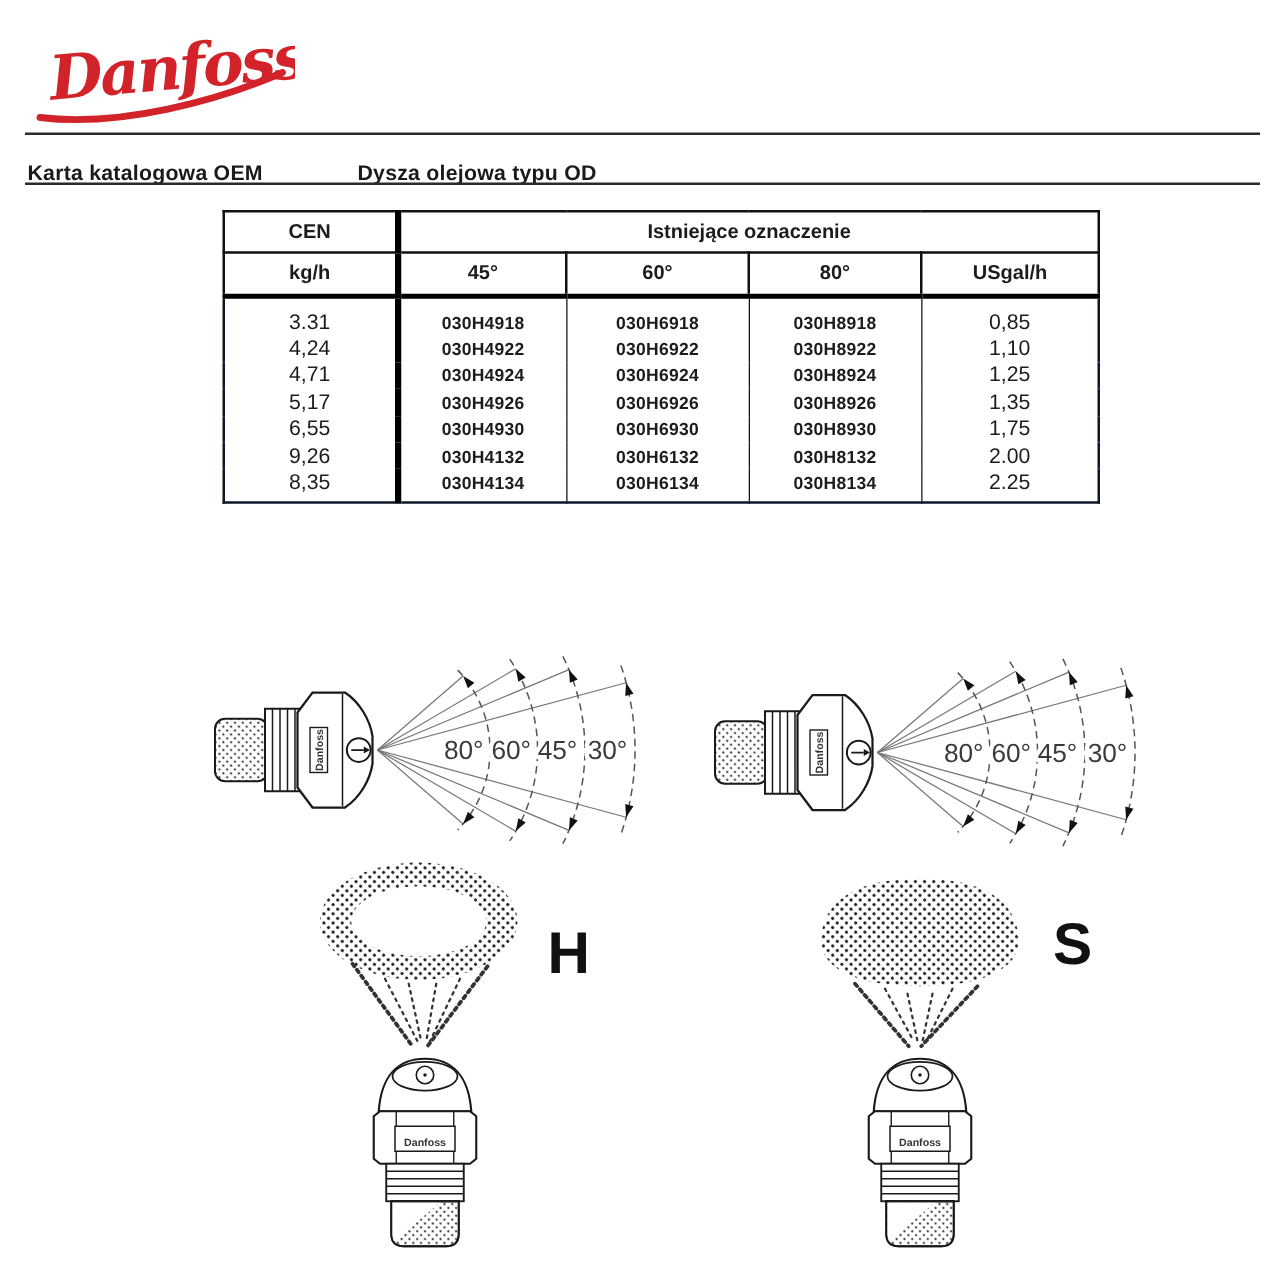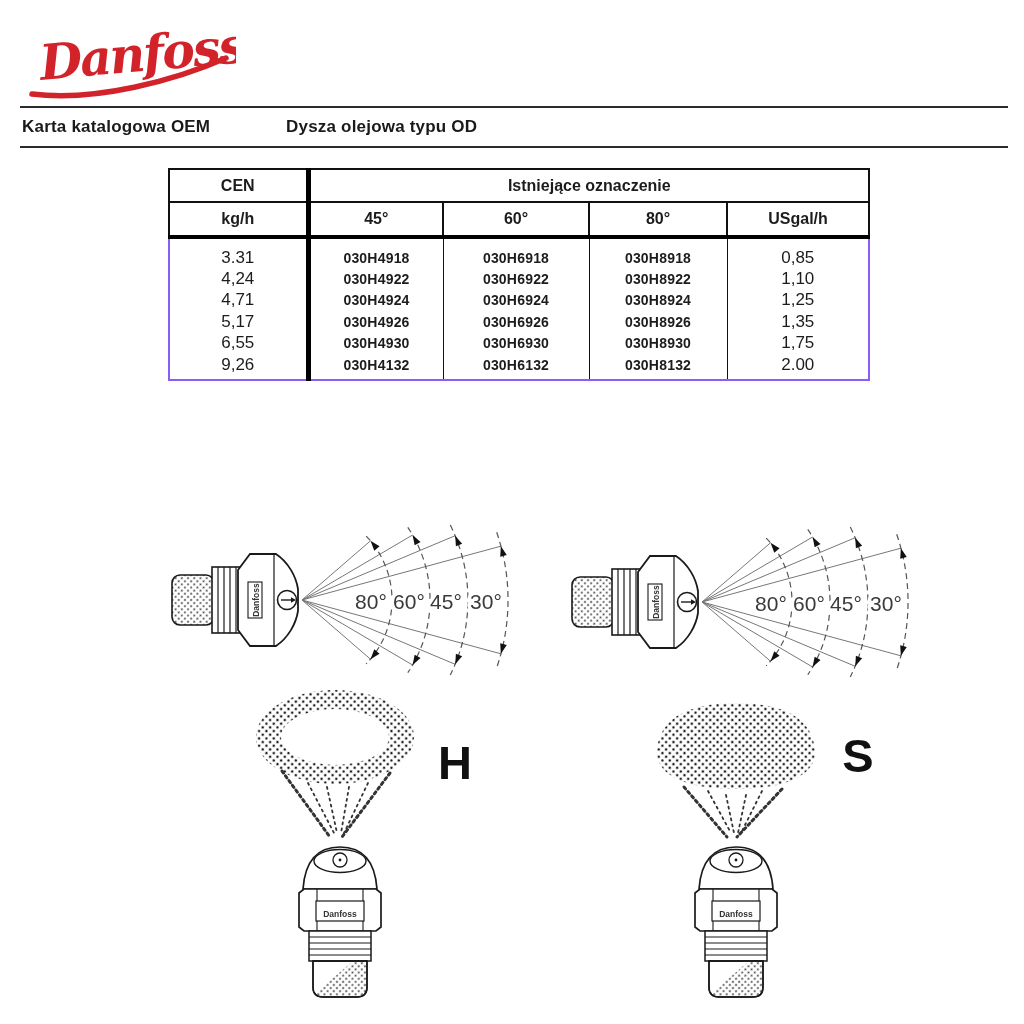--- a/index.html
+++ b/index.html
@@ -1,23 +1,23 @@
 <!DOCTYPE html>
 <html><head>
 <meta charset="utf-8">
 <style>
   html,body{margin:0;padding:0;background:#fff;}
   .page{position:relative;width:1024px;height:1024px;background:#fff;overflow:hidden;
         font-family:"Liberation Sans",sans-serif;color:#1c1c1c;}
   .abs{position:absolute;}
   .rule{position:absolute;left:20px;width:988px;height:2px;background:#2b2b2b;}
-  .doc-head{position:absolute;top:117px;font-size:17px;font-weight:bold;color:#1a1a1a;letter-spacing:.2px;}
+  .doc-head{position:absolute;top:129px;font-size:17px;font-weight:bold;color:#1a1a1a;letter-spacing:.2px;}
   
-  table.spec{position:absolute;left:168px;top:168px;width:700px;border-collapse:collapse;table-layout:fixed;
-             border:2px solid #8b5cf6;}
+  table.spec{position:absolute;left:178px;top:168px;width:700px;border-collapse:collapse;table-layout:fixed;
+             border:2px solid #0f172a;}
   table.spec th{border:2px solid #111;font-size:16px;font-weight:bold;text-align:center;padding:0;}
   table.spec thead tr.r1 th{height:31px;}
   table.spec thead tr.r2 th{height:32px;border-bottom:4px solid #000;margin-left:28px;}
   table.spec td{border-left:1.6px solid #111;border-right:1.6px solid #111;border-top:none;border-bottom:none;
                 text-align:center;height:21.4px;padding:0;font-size:17px;}
   table.spec .col1{border-right:5px solid #000 !important;}
   table.spec td.code{font-weight:bold;font-size:14px;letter-spacing:.2px;}
   table.spec tbody tr:first-child td{padding-top:8px;}
   table.spec tbody tr:last-child td{padding-bottom:4px;}
   
@@ -101,20 +101,27 @@
         <td class="code">030H6930</td>
         <td class="code">030H8930</td>
         <td>1,75</td>
       </tr>
       <tr>
         <td class="col1">9,26</td>
         <td class="code">030H4132</td>
         <td class="code">030H6132</td>
         <td class="code">030H8132</td>
         <td>2.00</td>
+      </tr>
+      <tr>
+        <td class="col1">8,35</td>
+        <td class="code">030H4134</td>
+        <td class="code">030H6134</td>
+        <td class="code">030H8134</td>
+        <td>2.25</td>
       </tr>
     </tbody>
   </table>
 
   <svg class="abs" style="left:0;top:510px;" width="1024" height="514" viewBox="0 0 1024 514">
     <defs>
       <pattern id="dotsS" width="4.4" height="4.4" patternUnits="userSpaceOnUse" patternTransform="rotate(45)">
         <circle cx="2.2" cy="2.2" r="1" fill="#4a4a4a"></circle>
       </pattern>
       <pattern id="dotsB" width="5.2" height="5.2" patternUnits="userSpaceOnUse" patternTransform="rotate(45)">

